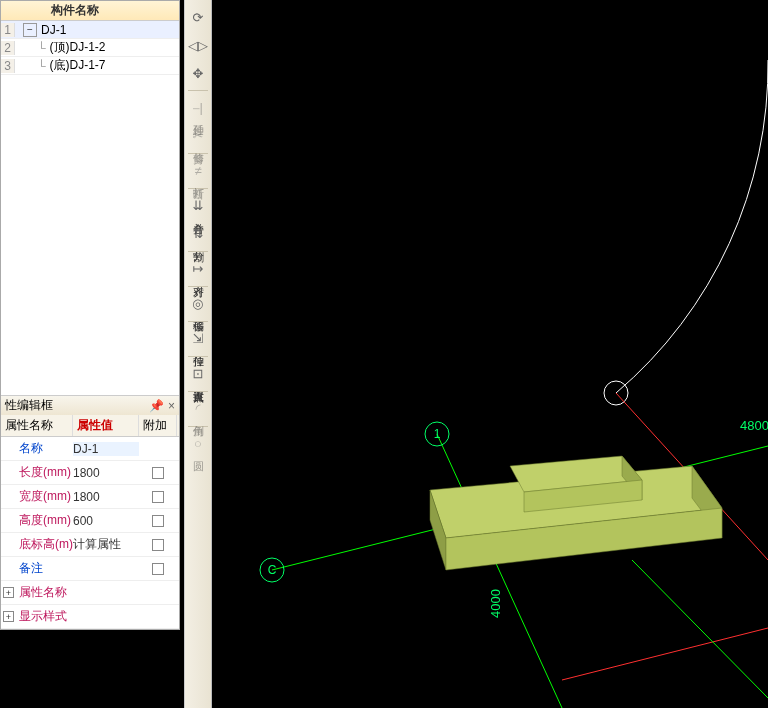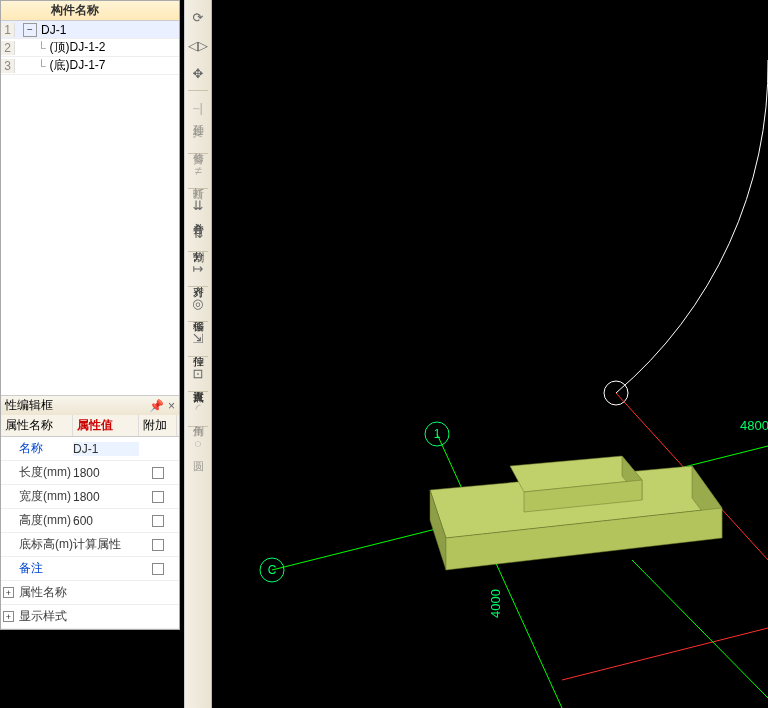--- a/index.html
+++ b/index.html
@@ -24,21 +24,21 @@
 .prop-title .pin span { cursor: pointer; color: #666; }
 
 .prop-grid { background: #fff; }
 .prop-head { display: flex; border-bottom: 1px solid #ccc; background: #f7f3e8; }
 .prop-head > div { padding: 2px 4px; border-right: 1px solid #ddd; }
 .prop-head .c1 { width: 72px; }
 .prop-head .c2 { width: 66px; color: #c00; font-weight: bold; }
 .prop-head .c3 { width: 38px; }
 
 .prop-row { display: flex; height: 24px; align-items: center; border-bottom: 1px solid #eee; }
-.prop-row .c1 { width: 72px; padding-left: 18px; color: #404040; }
+.prop-row .c1 { width: 72px; padding-left: 18px; color: #be185d; }
 .prop-row .c2 { width: 66px; color: #333; overflow: hidden; }
 .prop-row .c3 { width: 38px; display: flex; justify-content: center; }
 .prop-row.name .c1 { color: #0044cc; padding-left: 18px; }
 .prop-row.name .c2 { background: #eaf3ff; }
 .prop-row.remark .c1 { color: #0044cc; }
 .prop-row .chk { width: 12px; height: 12px; border: 1px solid #888; background: #fff; }
 .prop-row .expander { position: absolute; left: 2px; width: 11px; height: 11px; border: 1px solid #888; display: flex; align-items: center; justify-content: center; font-size: 9px; color: #333; cursor: pointer; }
 .prop-row.group { position: relative; }
 .prop-row.group .c1 { padding-left: 18px; }
 

